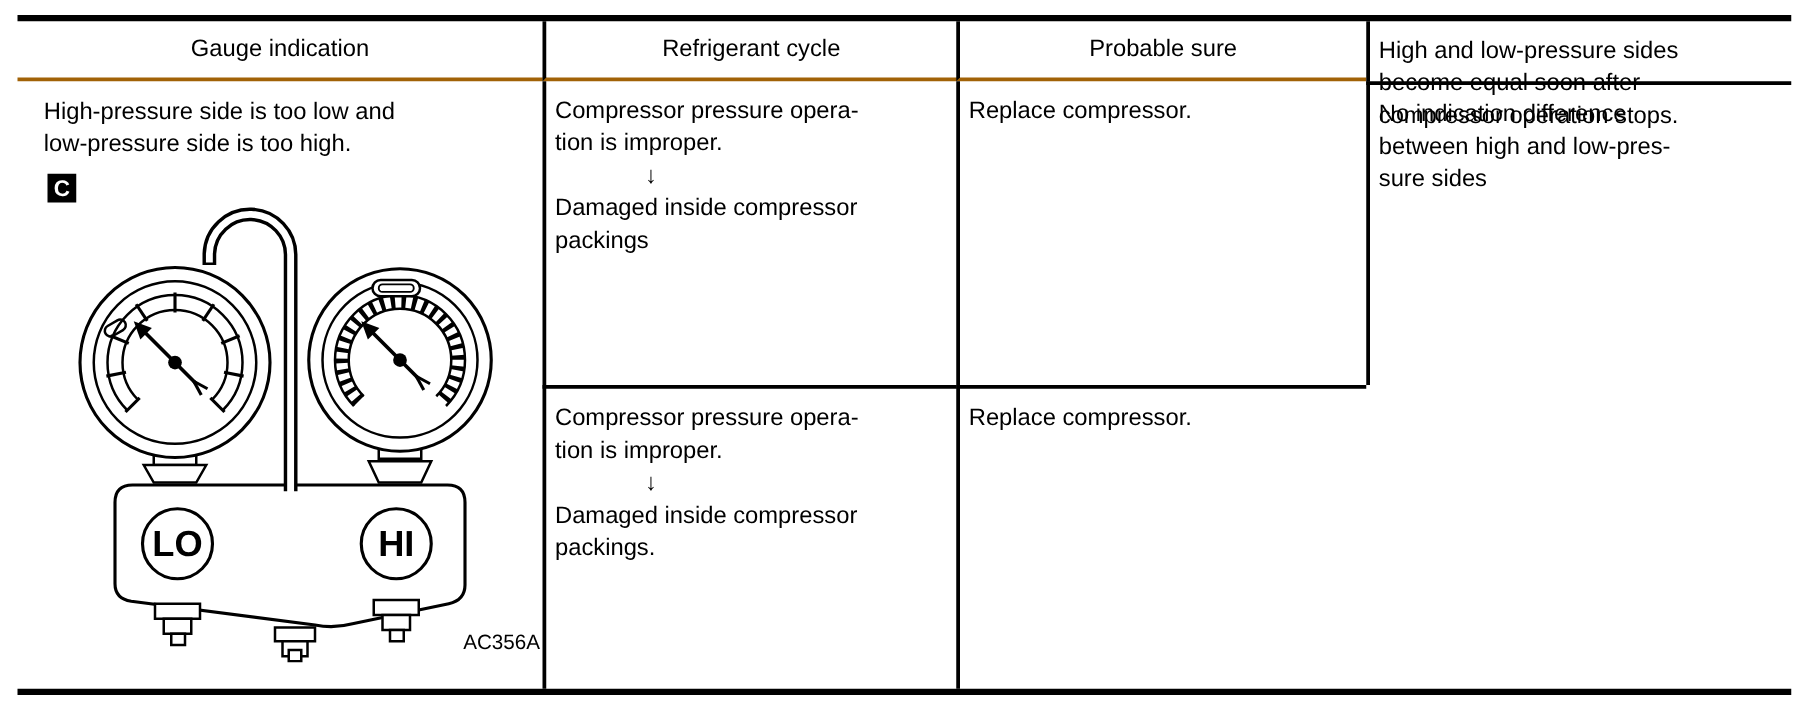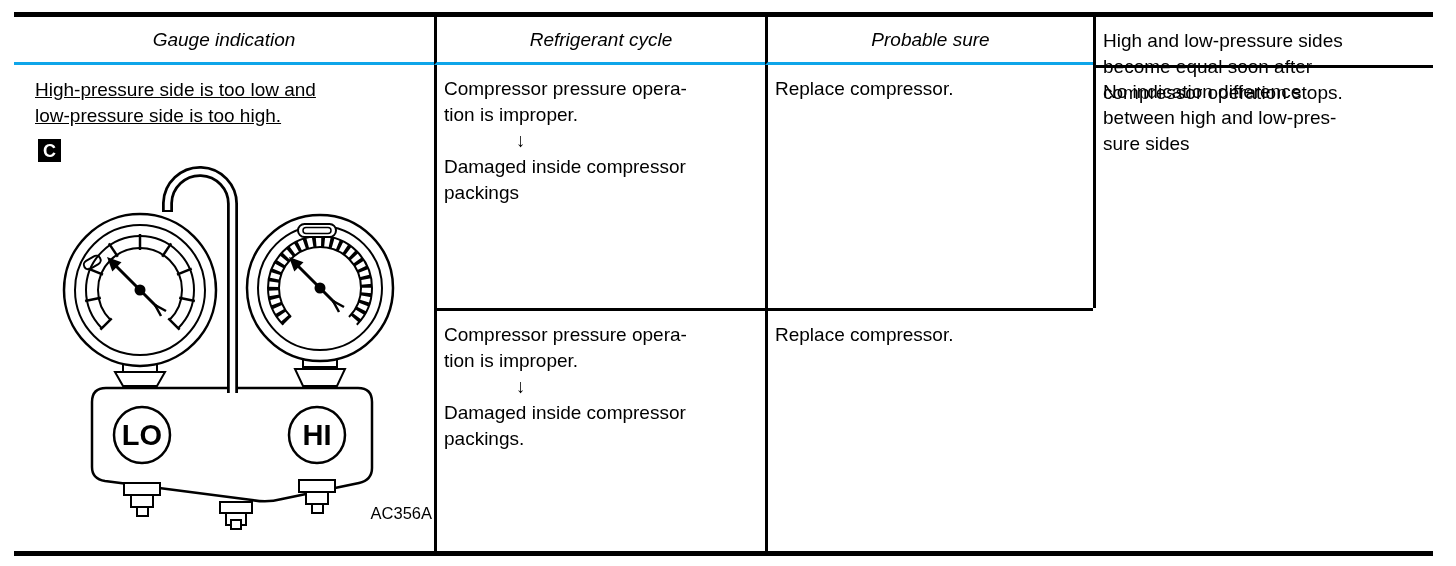--- a/index.html
+++ b/index.html
@@ -9,28 +9,28 @@
 
   .ac-table {
     position:absolute; left:14px; top:12px; width:1419px;
     border-top:5px solid #000; border-bottom:5px solid #000;
     display:grid;
     grid-template-columns:420px 331px 328px 340px;
     grid-template-rows:48px 243px 243px;
   }
   .hcell {
     display:flex; align-items:center; justify-content:center;
-    font-size:19px; border-bottom:3px solid #0ea5e9;font-style:italic;
+    font-size:19px; border-bottom:3px solid #a16207;
   }
   .bl { border-left:3px solid #000; }
   .cell { font-size:19px; line-height:26px; padding:11px 10px 8px 7px; }
   .pre { white-space:pre-line; }
   .row2 { border-top:3px solid #000; }
 
-  .gauge-cell { grid-row:2 / 4; grid-column:1; position:relative; padding:12px 14px 8px 21px;text-decoration:underline; }
+  .gauge-cell { grid-row:2 / 4; grid-column:1; position:relative; padding:12px 14px 8px 21px; }
   .c-box {
     position:absolute; left:24px; top:74px; width:23px; height:23px;
     background:#000; color:#fff; font-weight:bold; font-size:18px;
     display:flex; align-items:center; justify-content:center;
   }
   .gauge-svg { position:absolute; left:16px; top:85px; }
 
   .cause-arrow { padding-left:72px; }
 </style>
 </head>

